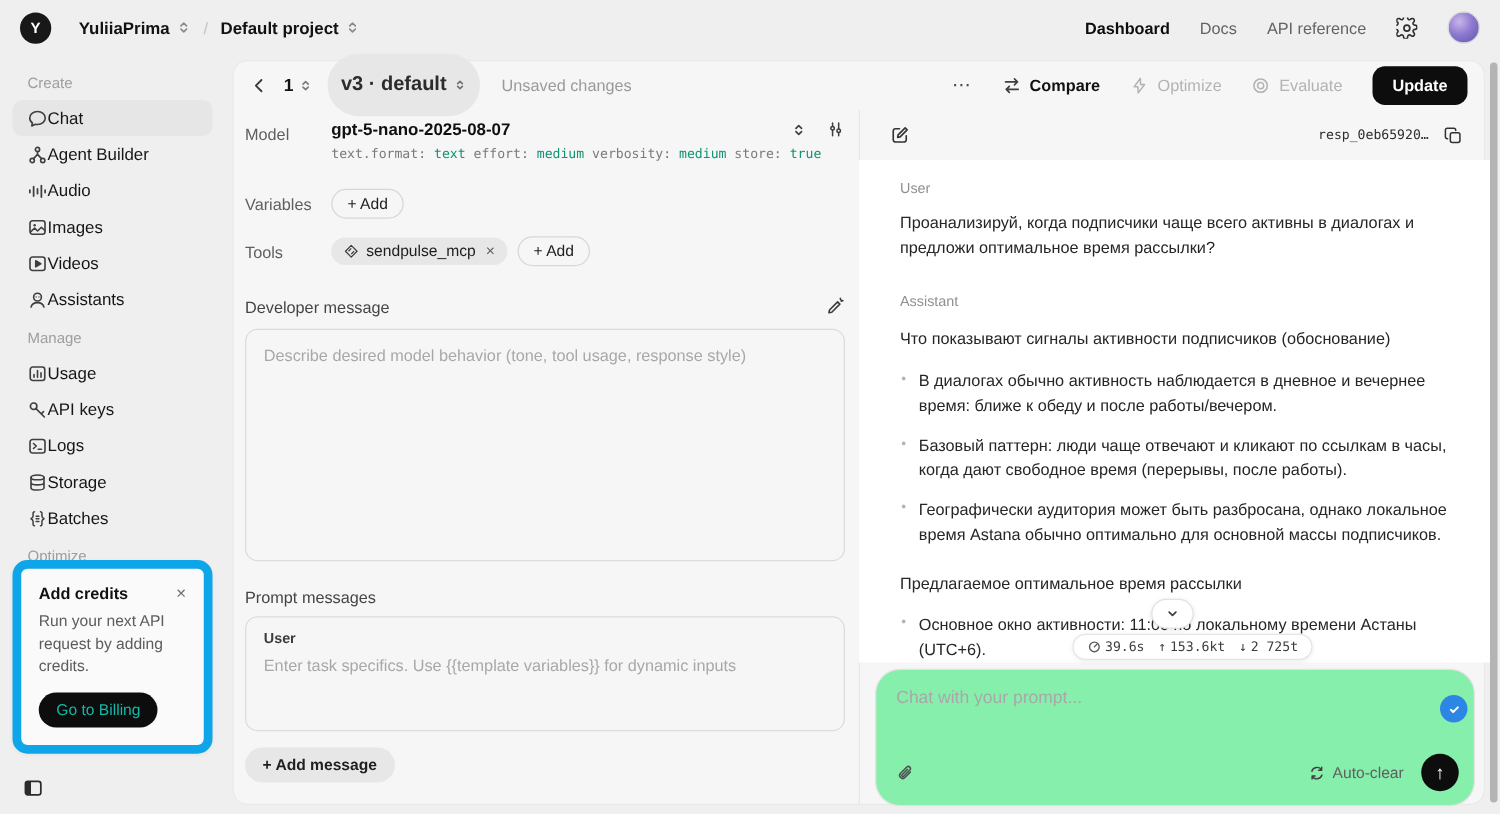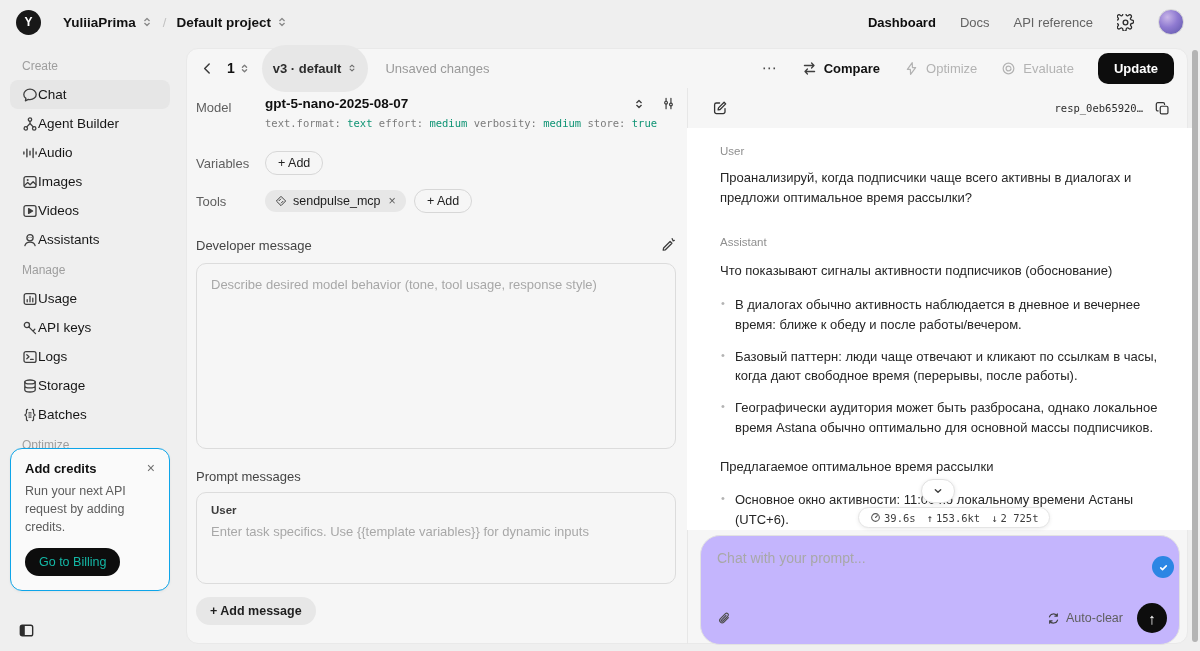--- a/index.html
+++ b/index.html
@@ -20,38 +20,38 @@
   .nav-link { font-size:13px; color:#636363; cursor:pointer; }
   .nav-link.active { color:#0d0d0d; font-weight:700; }
   .gear { color:#2e2e2e; }
   .avatar-user { width:26px; height:26px; border-radius:50%; background:radial-gradient(circle at 35% 30%, #c9b6e8 0%, #8f7ad1 45%, #5c55a8 100%); border:1px solid #d8d8d8; }
 
   
   .sidebar { position:absolute; top:44px; left:0; width:180px; bottom:0; padding:6px 10px 0; }
   .sect { padding:9px 12px 7px; font-size:12px; color:#9e9e9e; }
   .item { display:flex; align-items:center; height:29px; padding:0 12px; border-radius:8px; font-size:13.5px; color:#161616; cursor:pointer; }
   .item.selected { background:#e6e6e6; }
-  .credits-card { position:absolute; left:10px; right:10px; bottom:60px; background:#fafafa; border:1px solid #0ea5e9; border-radius:12px; padding:12px 14px 14px; box-shadow:0 1px 3px rgba(0,0,0,.05); }
+  .credits-card { position:absolute; left:10px; right:10px; bottom:48px; background:#fafafa; border:7px solid #0ea5e9; border-radius:12px; padding:12px 14px 14px; box-shadow:0 1px 3px rgba(0,0,0,.05); }
   .credits-head { display:flex; align-items:center; justify-content:space-between; }
   .credits-title { font-size:13px; font-weight:700; color:#111; }
   .credits-close { color:#6f6f6f; font-size:14px; cursor:pointer; line-height:1; }
   .credits-body { margin-top:6px; font-size:12.5px; color:#5c5c5c; line-height:1.45; }
   .credits-btn { margin-top:12px; display:inline-block; background:#0d0d0d; color:#14b8a6; font-size:12.5px; padding:7px 14px; border-radius:999px; border:none; cursor:pointer; font-family:inherit; }
   .collapse-btn { position:absolute; left:18px; bottom:12px; color:#2c2c2c; cursor:pointer; }
 
   
   .panel { position:absolute; left:186px; top:48px; width:1002px; height:596px; background:#f6f6f6; border:1px solid #e9e9e9; border-radius:12px; }
   .vdivider { position:absolute; left:687px; top:88px; width:1px; height:556px; background:#e7e7e7; }
 
   
   .toolbar { position:absolute; left:186px; top:48px; width:1002px; height:40px; display:flex; align-items:center; padding:0 14px; }
   .tb-back { color:#3a3a3a; cursor:pointer; }
   .tb-version { margin-left:12px; font-size:14px; font-weight:700; color:#111; }
   .tb-step { margin-left:4px; color:#7d7d7d; cursor:pointer; }
-  .tb-pill { margin-left:12px; display:flex; gap:5px; background:#e7e7e7; border-radius:999px; padding:16px 11px; font-size:13px; font-weight:700; color:#2c2c2c; cursor:pointer; }
+  .tb-pill { margin-left:12px; display:flex; gap:5px; background:#e7e7e7; border-radius:999px; padding:16px 11px; font-size:16px; font-weight:700; color:#2c2c2c; cursor:pointer; }
   .tb-pill .chev-stack { margin-left:1px; color:#6f6f6f; }
   .tb-status { margin-left:17px; font-size:13px; color:#9a9a9a; }
   .tb-right { margin-left:auto; display:flex; align-items:center; gap:24px; }
   .tb-more { font-size:15px; color:#4a4a4a; letter-spacing:1px; cursor:pointer; }
   .tb-act { display:flex; align-items:center; gap:7px; font-size:13px; cursor:pointer; }
   .tb-act.dark { color:#111; font-weight:700; }
   .tb-act.muted { color:#b3b3b3; }
   .tb-update { background:#0d0d0d; color:#fff; font-size:13px; font-weight:600; border:none; border-radius:10px; padding:8px 16px; cursor:pointer; font-family:inherit; }
 
   
@@ -90,21 +90,21 @@
   .ahead { margin:10px 0 14px; width:450px; }
   .blist { list-style:none; width:445px; }
   .blist li { position:relative; padding-left:15px; margin-bottom:12px; }
   .blist li::before { content:"•"; position:absolute; left:1px; top:0; color:#b3b3b3; font-size:11px; }
 
   .scroll-down-btn { position:absolute; left:921px; top:479px; width:34px; height:24px; background:#fff; border:1px solid #e2e2e2; border-radius:999px; box-shadow:0 1px 4px rgba(0,0,0,.10); display:flex; align-items:center; justify-content:center; color:#4a4a4a; cursor:pointer; }
   .stats-pill { position:absolute; left:858px; top:507px; height:21px; padding:0 11px; background:#fff; border:1px solid #e5e5e5; border-radius:11px; box-shadow:0 1px 4px rgba(0,0,0,.08); display:flex; align-items:center; gap:11px; font-family:"DejaVu Sans Mono", monospace; font-size:10.5px; color:#3d3d3d; white-space:nowrap; }
   .stats-item { display:flex; align-items:center; gap:3px; }
   .stats-item .icn { color:#5a5a5a; }
 
-  .chat-input-box { position:absolute; left:700px; top:535px; width:480px; height:110px; background:#c4b5fd; border:1px solid #e2e2e2; border-radius:20px; padding:13px 16px; }
+  .chat-input-box { position:absolute; left:700px; top:535px; width:480px; height:110px; background:#86efac; border:1px solid #e2e2e2; border-radius:20px; padding:13px 16px; }
   .chat-input { width:430px; border:none; background:transparent; outline:none; font-family:inherit; font-size:14px; color:#333; }
   .ci-bottom { position:absolute; left:16px; right:12px; bottom:11px; display:flex; align-items:center; }
   .clip { color:#4e4e4e; cursor:pointer; }
   .auto-clear { margin-left:auto; margin-right:14px; display:flex; align-items:center; gap:6px; font-size:12.5px; color:#5f5f5f; cursor:pointer; }
   .send-btn { width:30px; height:30px; border-radius:50%; background:#0d0d0d; color:#fff; border:none; display:flex; align-items:center; justify-content:center; font-size:15px; cursor:pointer; }
   .check-badge { position:absolute; left:1152px; top:556px; width:22px; height:22px; border-radius:50%; background:#2c86e4; display:flex; align-items:center; justify-content:center; }
 
   .scrollbar-thumb { position:absolute; left:1192px; top:50px; width:6px; height:592px; border-radius:3px; background:#b4b4b4; }
 </style>
 </head>

